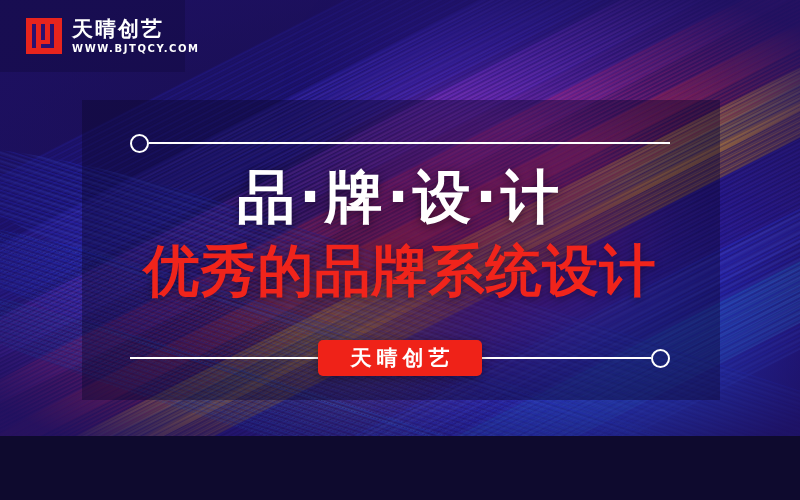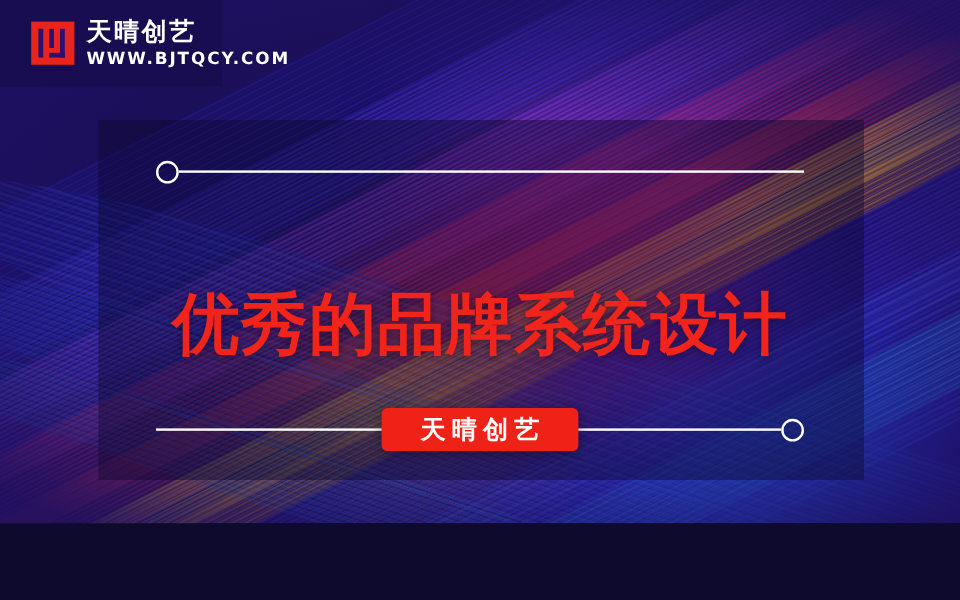--- a/index.html
+++ b/index.html
@@ -180,21 +180,21 @@
   .logo-cn {
     color: #ffffff;
     font-size: 21px;
     font-weight: bold;
     letter-spacing: 2px;
     line-height: 1.05;
     white-space: nowrap;
   }
   .logo-url {
     color: #ffffff;
-    font-size: 14px;
+    font-size: 10px;
     font-weight: bold;
     letter-spacing: 1.6px;
     margin-top: 3px;
     white-space: nowrap;
   }
 
   
   .deco-top {
     position: absolute;
     left: 130px; top: 142px;
@@ -323,19 +323,20 @@
   <div class="deco-top">
     <div class="deco-circle"></div>
     <div class="deco-line"></div>
   </div>
 
   <div class="deco-bottom">
     <div class="deco-line"></div>
     <div class="deco-circle"></div>
   </div>
 
+  <div class="headline">品·牌·设·计</div>
   <div class="subhead">优秀的品牌系统设计</div>
 
   <div class="badge">
     <span>天晴创艺</span>
   </div>
 
 </div>
 
 </body></html>

